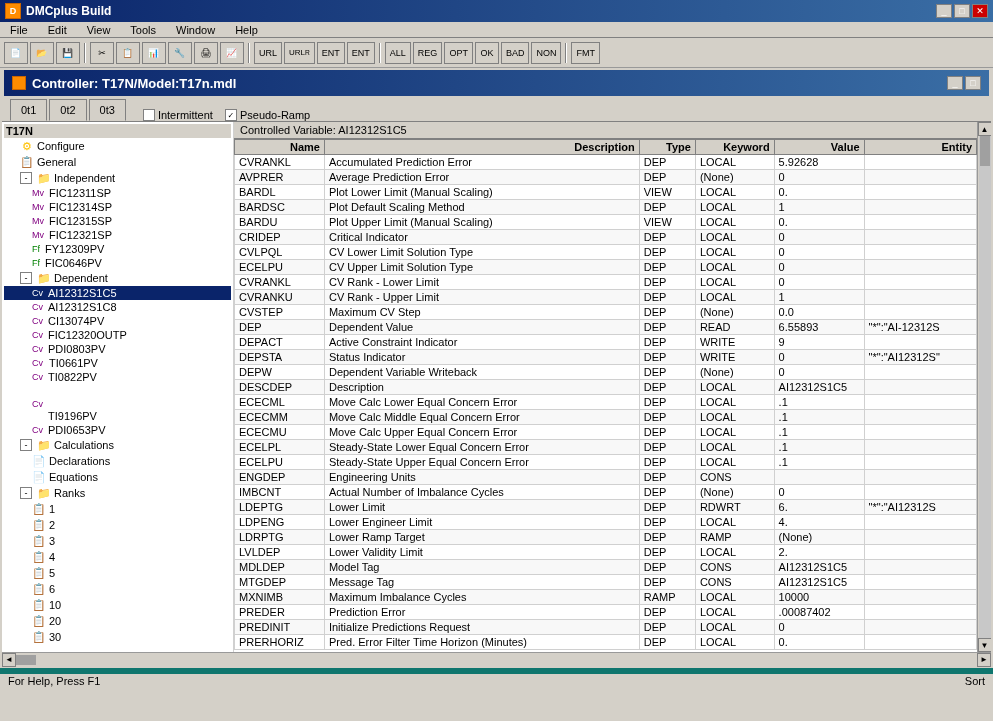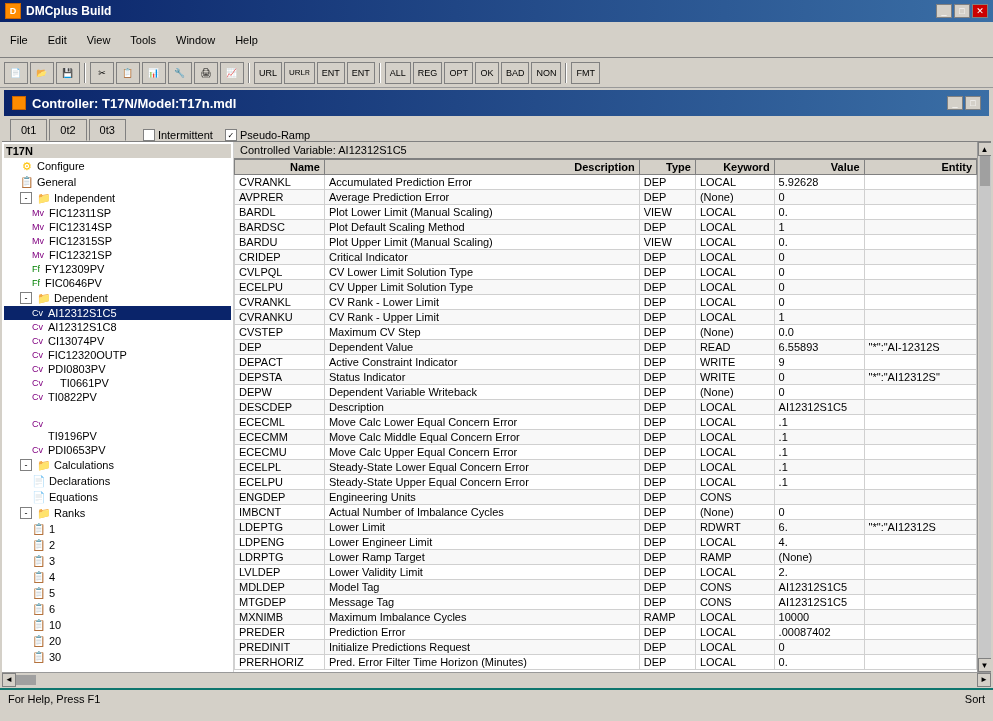--- a/index.html
+++ b/index.html
@@ -7,21 +7,21 @@
 
     
     .title-bar { background: linear-gradient(to right, #0a246a, #3a6ea5); color: white; padding: 3px 5px; display: flex; align-items: center; justify-content: space-between; height: 22px; }
     .title-bar-left { display: flex; align-items: center; gap: 5px; font-weight: bold; font-size: 12px; }
     .title-bar-icon { width: 16px; height: 16px; background: #ff8c00; border: 1px solid #cc6600; display: flex; align-items: center; justify-content: center; font-size: 9px; color: white; }
     .title-bar-buttons { display: flex; gap: 2px; }
     .tb-btn { width: 16px; height: 14px; background: #d4d0c8; border: 1px solid #808080; font-size: 9px; display: flex; align-items: center; justify-content: center; cursor: pointer; }
     .tb-btn.close { background: #cc0000; color: white; }
 
     
-    .menu-bar { background: #d4d0c8; border-bottom: 1px solid #808080; padding: 2px 5px; display: flex; gap: 10px; height: 36px; align-items: center; }
+    .menu-bar { background: #d4d0c8; border-bottom: 1px solid #808080; padding: 2px 5px; display: flex; gap: 10px; height: 16px; align-items: center; }
     .menu-item { padding: 1px 5px; cursor: pointer; font-size: 11px; }
 
     
     .toolbar { background: #d4d0c8; border-bottom: 1px solid #999; padding: 2px 4px; display: flex; align-items: center; gap: 2px; height: 30px; }
     .tool-btn { width: 24px; height: 22px; background: #d4d0c8; border: 1px solid #808080; display: flex; align-items: center; justify-content: center; cursor: pointer; font-size: 9px; }
     .tool-sep { width: 2px; height: 20px; border-left: 1px solid #808080; border-right: 1px solid white; margin: 0 2px; }
     .tool-btn-wide { padding: 0 4px; height: 22px; background: #d4d0c8; border: 1px solid #808080; display: flex; align-items: center; justify-content: center; cursor: pointer; font-size: 9px; min-width: 24px; }
 
     
     .controller-bar { background: linear-gradient(to right, #0a246a, #3a6ea5); color: white; padding: 3px 8px; display: flex; align-items: center; justify-content: space-between; height: 26px; margin: 2px; }
@@ -53,21 +53,21 @@
     table { width: 100%; border-collapse: collapse; font-size: 11px; }
     th { background: #d4d0c8; border: 1px solid #808080; padding: 1px 4px; text-align: right; position: sticky; top: 0; font-weight: bold; white-space: nowrap; }
     td { border: 1px solid #d0d0d0; padding: 1px 4px; white-space: nowrap; }
     tr:nth-child(even) td { background: #f8f8f8; }
 
     
     .h-scroll { height: 14px; background: #d4d0c8; border-top: 1px solid #999; display: flex; align-items: center; }
     .scroll-arrow { width: 14px; height: 14px; background: #d4d0c8; border: 1px solid #808080; display: flex; align-items: center; justify-content: center; font-size: 8px; cursor: pointer; }
 
     
-    .status-bar { background: #d4d0c8; border-top: 2px solid #0f766e; padding: 2px 8px; display: flex; align-items: center; justify-content: space-between; height: 20px; font-size: 11px; }
+    .status-bar { background: #d4d0c8; border-top: 6px solid #0f766e; padding: 2px 8px; display: flex; align-items: center; justify-content: space-between; height: 20px; font-size: 11px; }
 
     
     .right-panel-wrapper { display: flex; flex: 1; overflow: hidden; }
     .v-scrollbar { width: 14px; background: #d4d0c8; border-left: 1px solid #999; display: flex; flex-direction: column; align-items: center; }
     .v-scroll-arrow { width: 14px; height: 14px; background: #d4d0c8; border: 1px solid #808080; display: flex; align-items: center; justify-content: center; font-size: 8px; cursor: pointer; }
     .v-scroll-track { flex: 1; width: 12px; background: #c8c8c8; }
     .v-scroll-thumb { width: 10px; height: 30px; background: #a0a0a0; margin: 0 auto; }
 
     
     .app-wrapper { width: 993px; height: 721px; overflow: hidden; background: #d4d0c8; }
@@ -236,21 +236,21 @@
           <span style="margin-left:2px;">FIC12320OUTP</span>
         </div>
 
         <div class="tree-item tree-indent-2">
           <span style="font-size:9px; color:#800080;">Cv</span>
           <span style="margin-left:2px;">PDI0803PV</span>
         </div>
 
         <div class="tree-item tree-indent-2">
           <span style="font-size:9px; color:#800080;">Cv</span>
-          <span style="margin-left:14px;">TI0661PV</span>
+          <span style="margin-left:3px;">TI0661PV</span>
         </div>
 
         <div class="tree-item tree-indent-2">
           <span style="font-size:9px; color:#800080;">Cv</span>
           <span style="margin-left:2px;">TI0822PV</span>
         </div>
 
         <div class="tree-item tree-indent-2">
           <span style="font-size:9px; color:#800080;">Cv</span>
           <span style="margin-left:2px;margin-top:25px;">TI9196PV</span>

